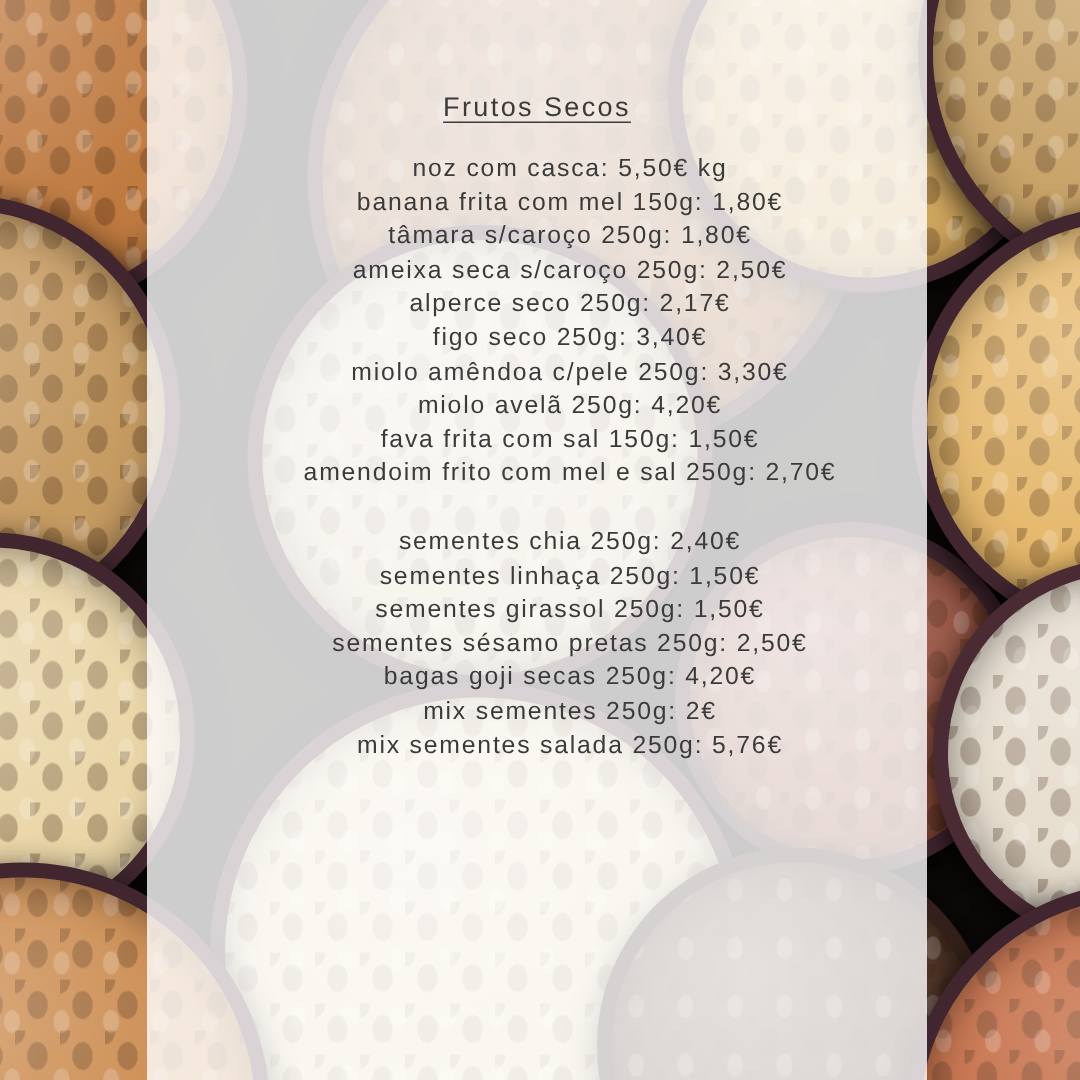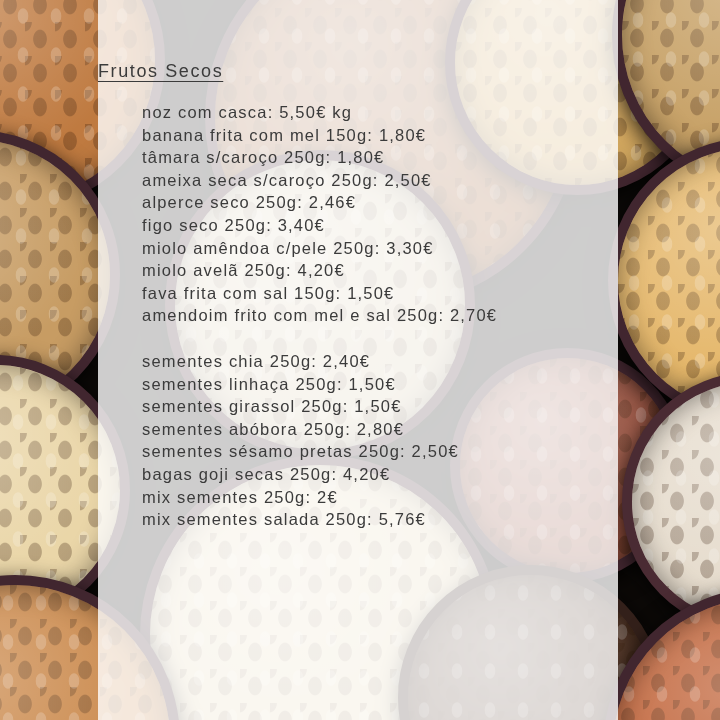--- a/index.html
+++ b/index.html
@@ -39,21 +39,21 @@
   .b-sugared{left:622px;top:372px;width:240px;height:240px;--c:#e6dccd;--rim:#4a2b33;}
   .b-red-peanuts{left:603px;top:588px;width:300px;height:300px;--c:#c2663c;}
 
   .overlay{
     position:absolute;top:0;bottom:0;left:98px;width:520px;
     background:rgba(255,255,255,0.80);
   }
   .menu{
     position:absolute;inset:0;
     padding-top:59px;
-    text-align:left;
+    text-align:center;
     color:var(--text,#3b3b3b);
   }
   .title{
     margin:0 0 18px 0;
     font-size:18px;font-weight:normal;
     letter-spacing:1.6px;line-height:24px;
     text-decoration:underline;
     text-underline-offset:4px;
   }
   .section{margin:0 0 23px 0;}
@@ -88,32 +88,31 @@
 
   <div class="overlay">
     <div class="menu" style="--text: #3b3b3b;">
       <h1 class="title">Frutos Secos</h1>
       <div>
           <div class="section">
             <div class="line">noz com casca: 5,50€ kg</div>
             <div class="line">banana frita com mel 150g: 1,80€</div>
             <div class="line">tâmara s/caroço 250g: 1,80€</div>
             <div class="line">ameixa seca s/caroço 250g: 2,50€</div>
-            <div class="line">alperce seco 250g: 2,46€</div>
+            <div class="line">alperce seco 250g: 2,17€</div>
             <div class="line">figo seco 250g: 3,40€</div>
             <div class="line">miolo amêndoa c/pele 250g: 3,30€</div>
             <div class="line">miolo avelã 250g: 4,20€</div>
             <div class="line">fava frita com sal 150g: 1,50€</div>
             <div class="line">amendoim frito com mel e sal 250g: 2,70€</div>
           </div>
           <div class="section">
             <div class="line">sementes chia 250g: 2,40€</div>
             <div class="line">sementes linhaça 250g: 1,50€</div>
             <div class="line">sementes girassol 250g: 1,50€</div>
-            <div class="line">sementes abóbora 250g: 2,80€</div>
             <div class="line">sementes sésamo pretas 250g: 2,50€</div>
             <div class="line">bagas goji secas 250g: 4,20€</div>
             <div class="line">mix sementes 250g: 2€</div>
             <div class="line">mix sementes salada 250g: 5,76€</div>
           </div>
         </div>
     </div>
   </div>
 
 </div>

